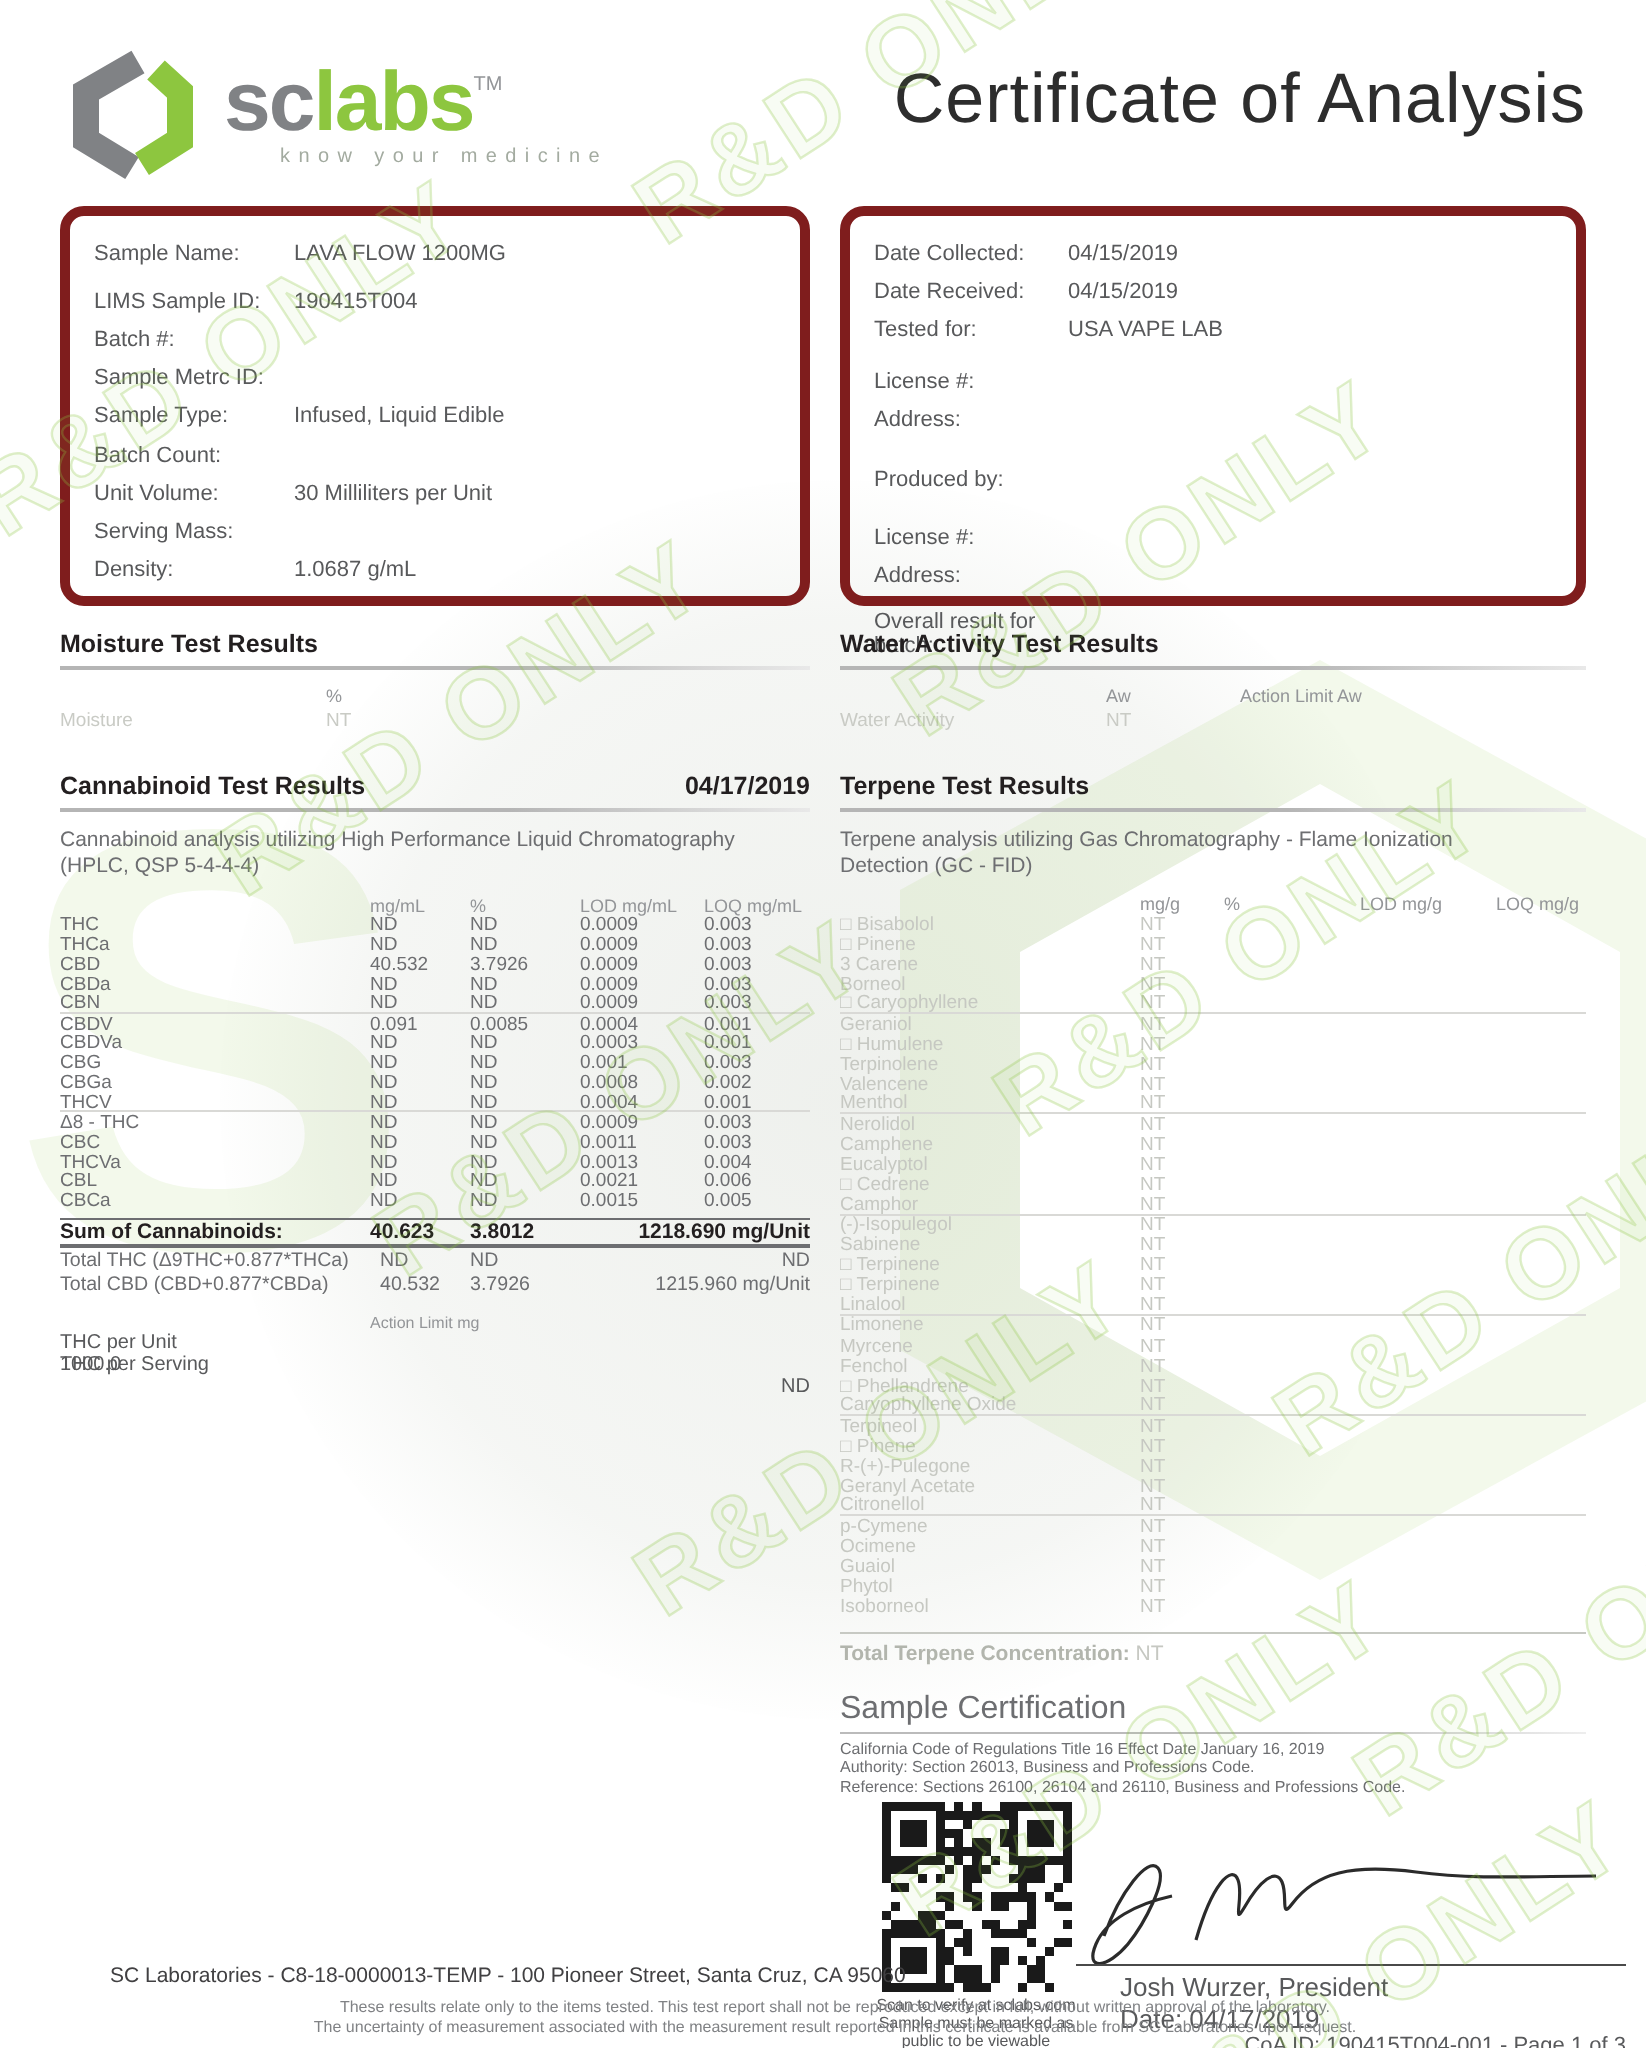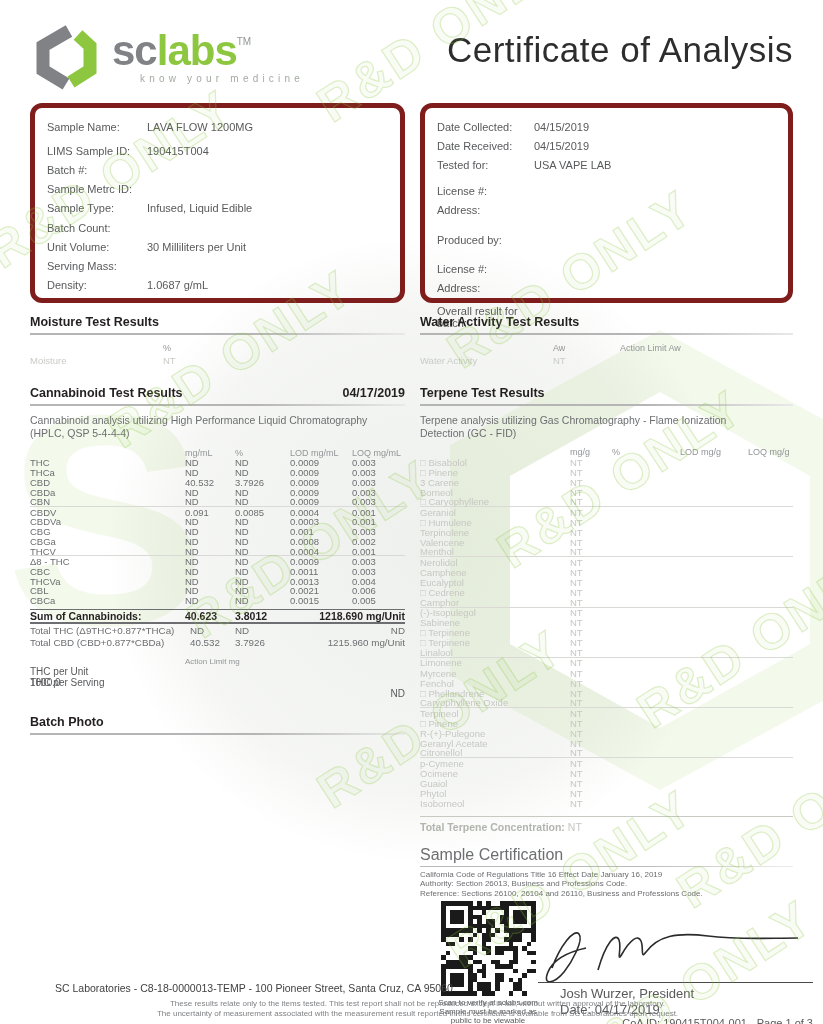--- a/index.html
+++ b/index.html
@@ -416,25 +416,20 @@
         <div class="pu-row">
           <span class="pu-label">THC per Unit</span>
           <span class="pu-limit">1000.0</span>
           <span class="pu-val">ND</span>
         </div>
         <div class="pu-row">
           <span class="pu-label">THC per Serving</span>
         </div>
       </section>
 
-      <section class="batch-photo">
-        <div class="sec-hd">
-          <span>Batch Photo</span>
-        </div>
-      </section>
     </div>
 
     <div class="col-right">
 
       <section>
         <div class="sec-hd">
           <span>Water Activity Test Results</span>
         </div>
         <div class="mini-table">
           <div class="mini-hd">

